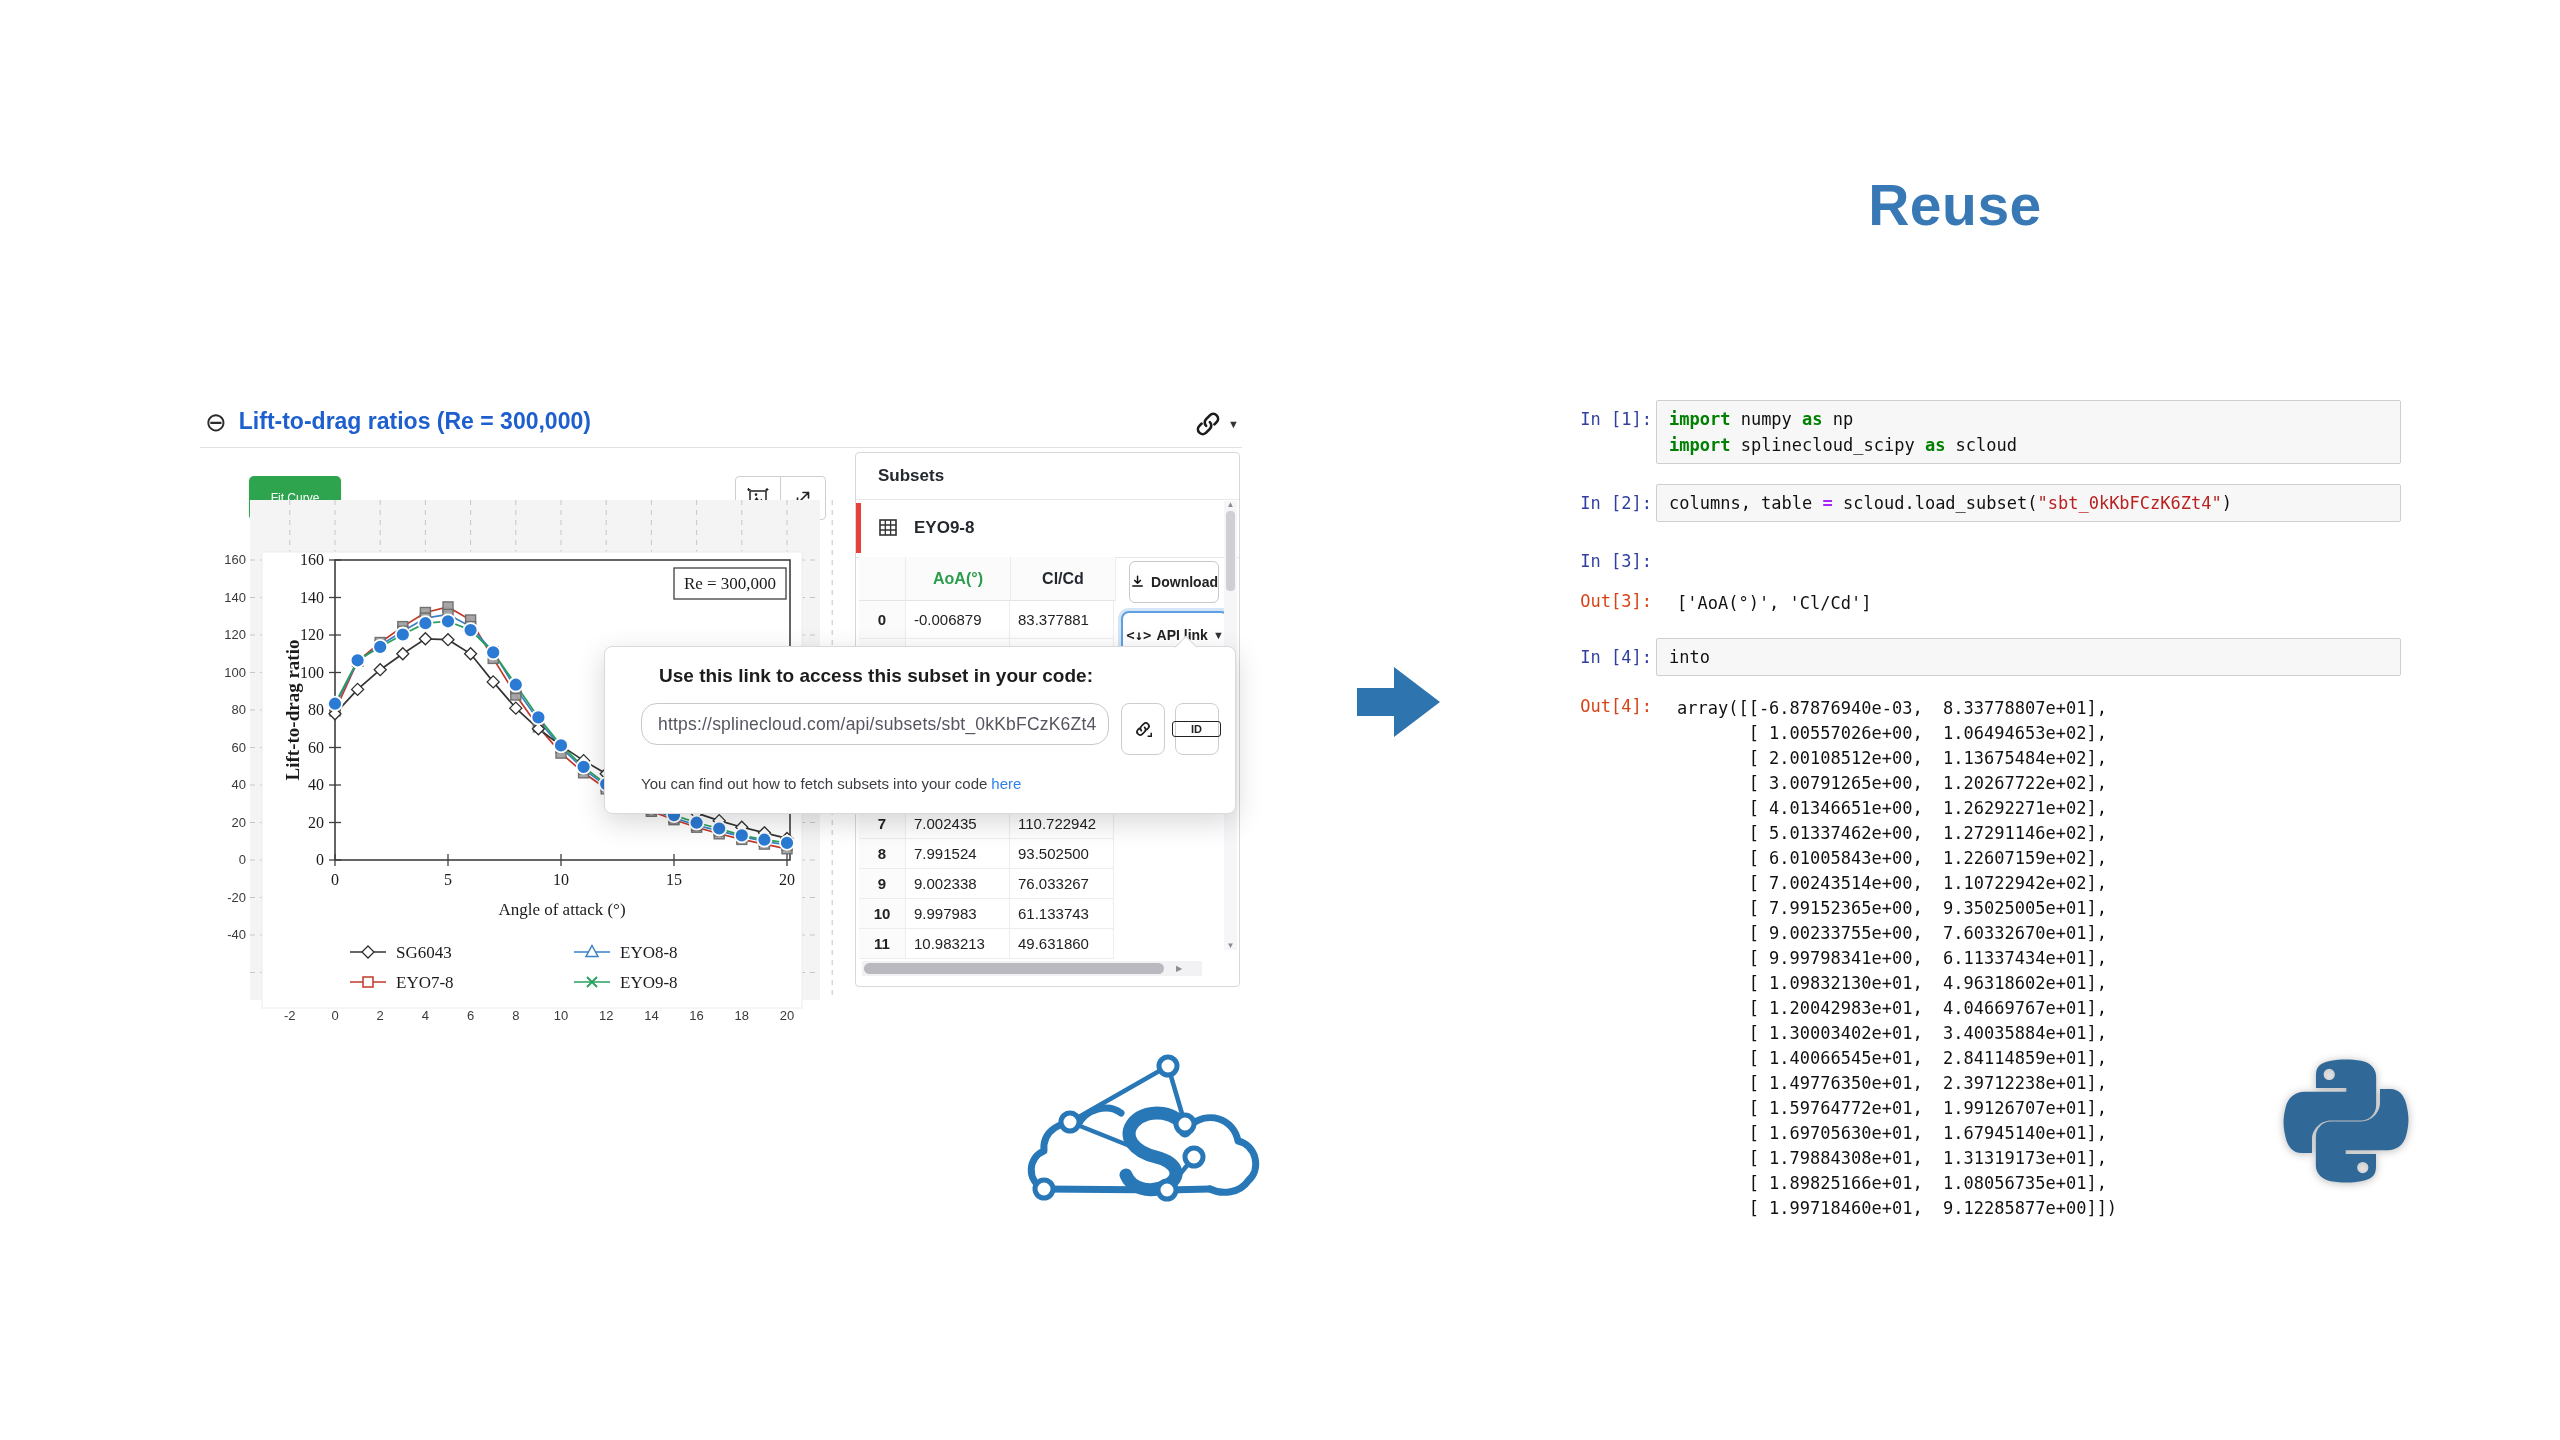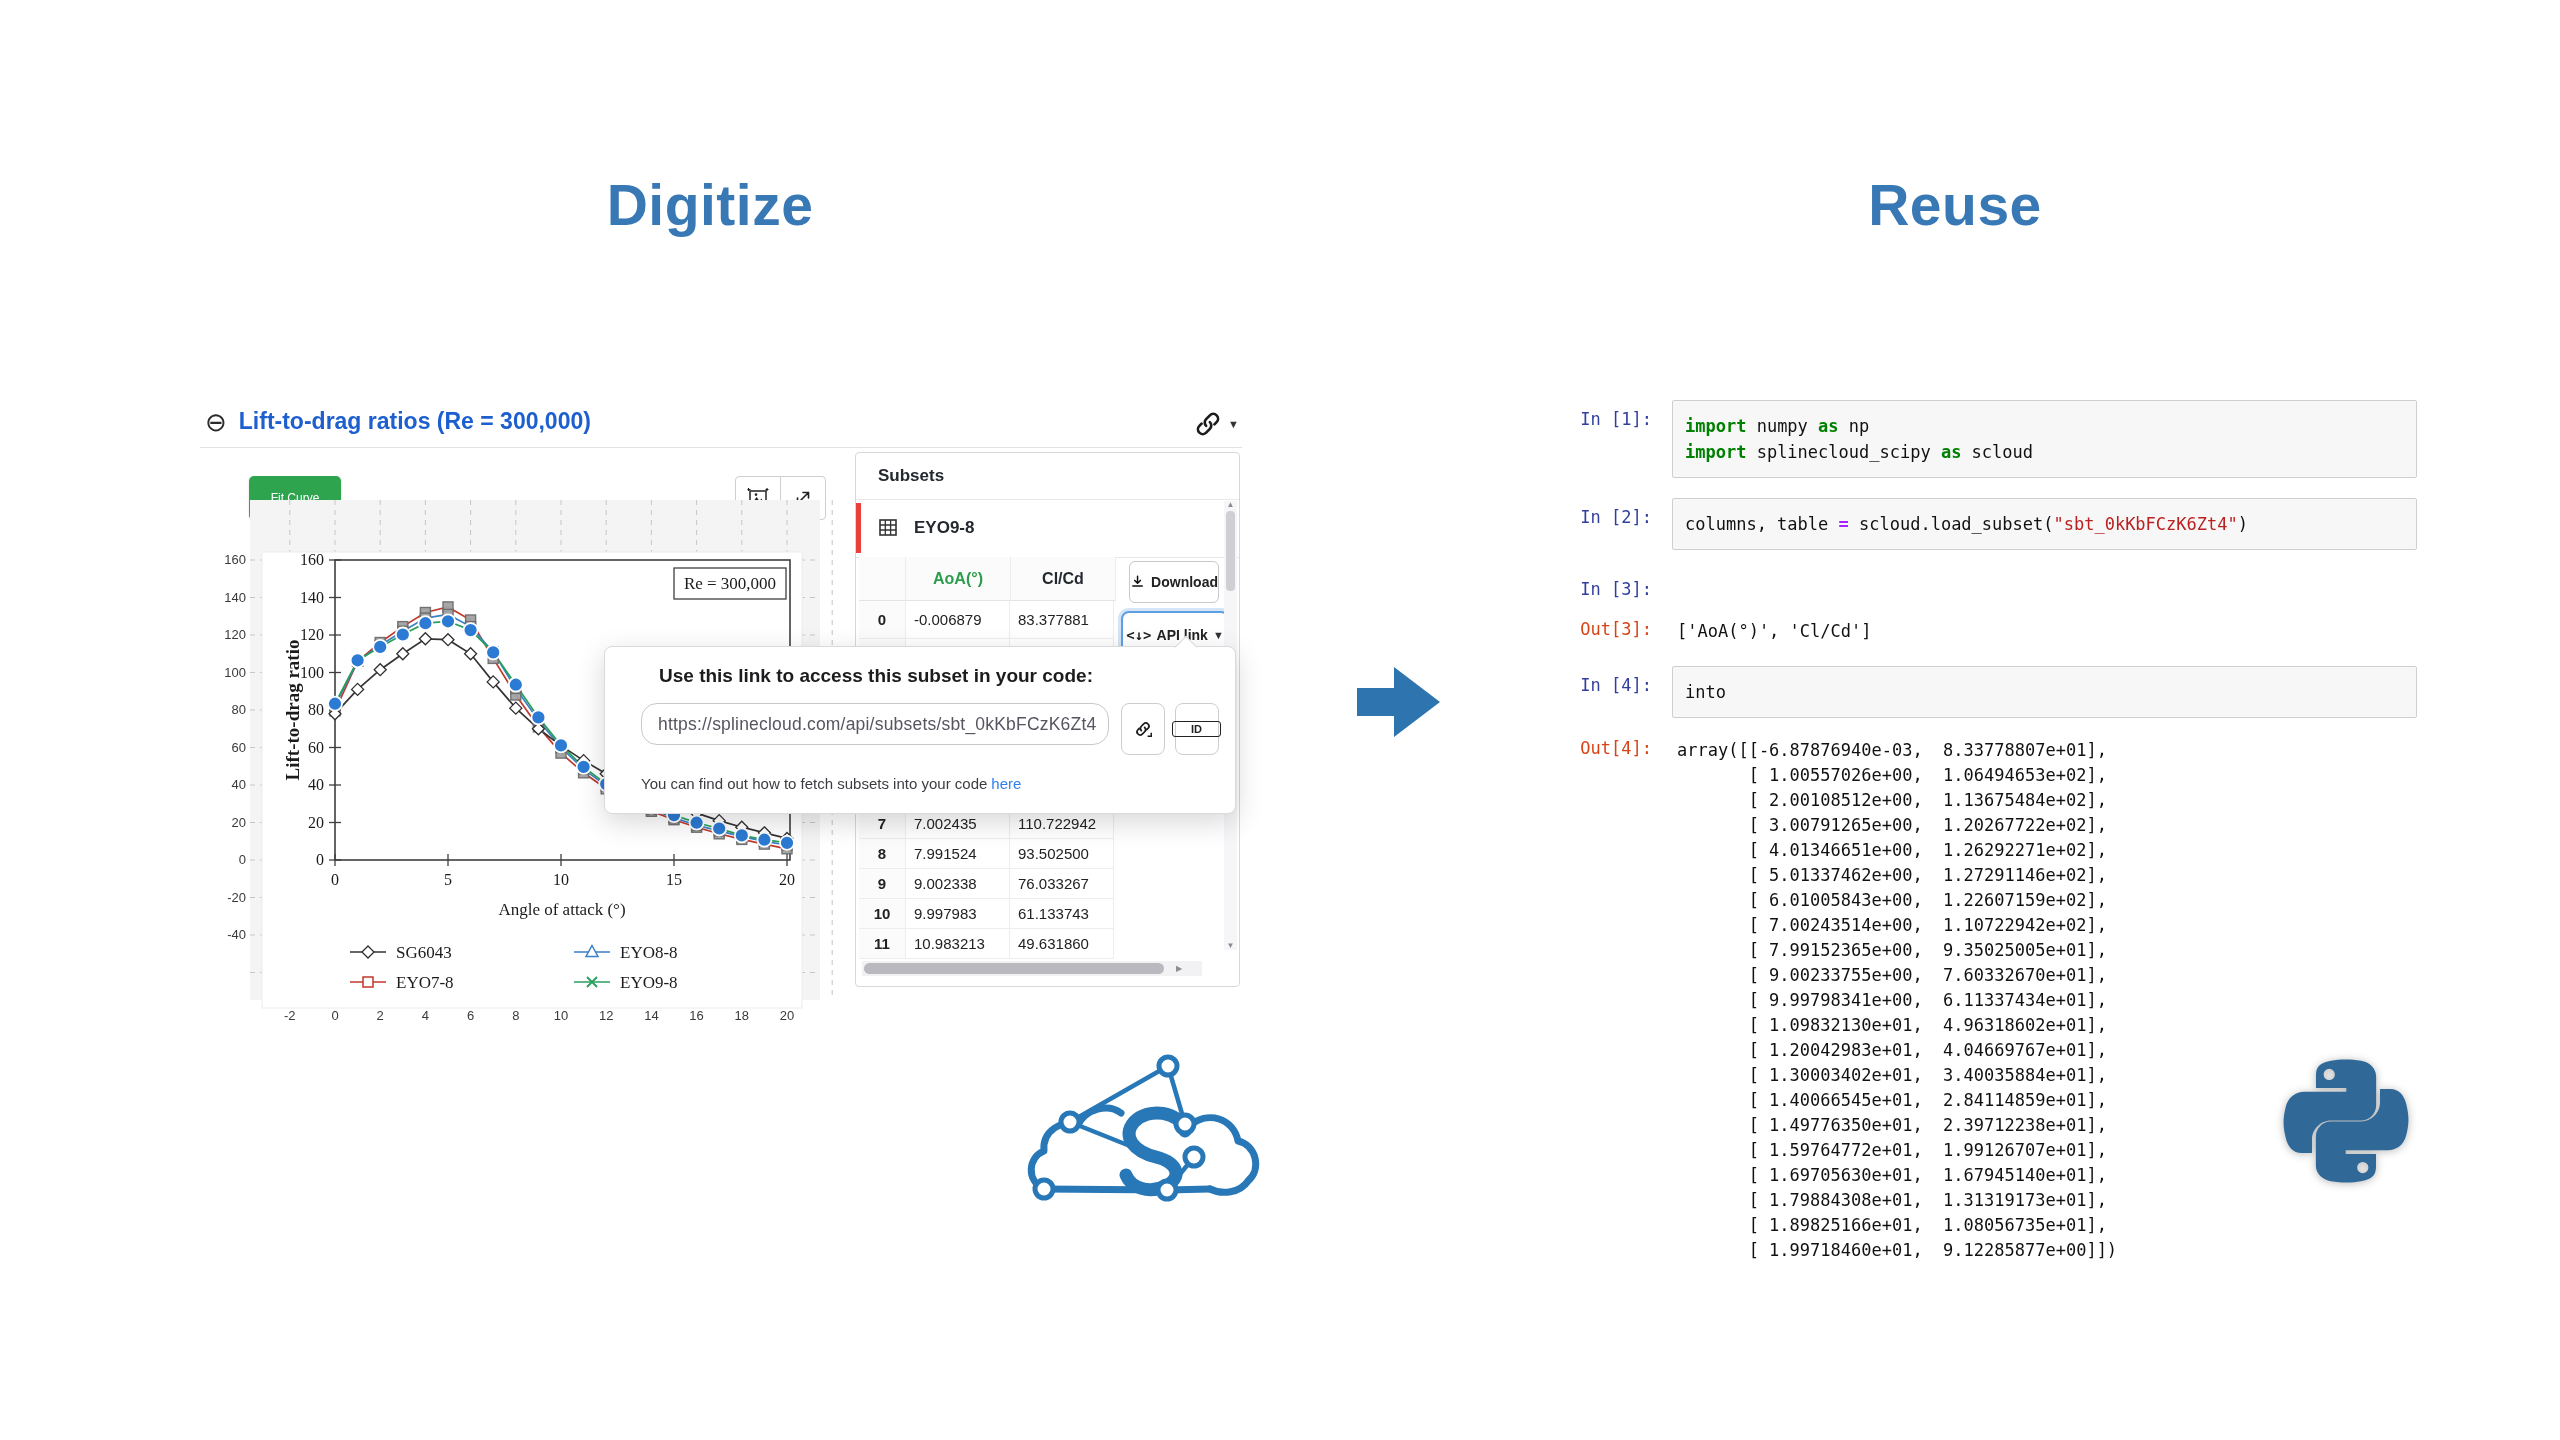--- a/index.html
+++ b/index.html
@@ -95,40 +95,39 @@
   #flow-arrow{position:absolute;left:1352px;top:655px;z-index:4;}
 
   
   #notebook{position:absolute;left:1540px;top:400px;width:910px;z-index:5;
             font-family:"DejaVu Sans Mono",monospace;}
   .cell{display:flex;margin-bottom:20px;}
   .cell.output{margin-top:-6px;margin-bottom:22px;}
   .nb-label{width:112px;text-align:right;font-size:17px;flex:none;}
   .nb-label.in{color:#303f9f;padding-top:9px;}
   .nb-label.out{color:#d84315;padding-top:6px;}
-  .codebox{margin-left:20px;width:745px;box-sizing:border-box;background:#f7f7f7;
-           border:1px solid #cfcfcf;border-radius:2px;padding:12px 12px;font-size:17px;
+  .codebox{margin-left:4px;width:745px;box-sizing:border-box;background:#f7f7f7;
+           border:1px solid #cfcfcf;border-radius:2px;padding:5px 12px;font-size:17px;
            line-height:26px;white-space:pre-wrap;color:#111;}
   .outbox{margin-left:12px;padding:6px 0 0 13px;font-size:17px;line-height:25px;
           white-space:pre;color:#111;margin-top:0;margin-bottom:0;}
   .tok-kw{color:#008000;font-weight:700;}
   .tok-op{color:#aa22ff;font-weight:700;}
   .tok-str{color:#ba2121;}
   .tok-pl{color:#111;}
 
   
   #sc-logo{position:absolute;left:1020px;top:1045px;}
   #py-logo{position:absolute;left:2283px;top:1058px;filter:drop-shadow(0 1px 4px rgba(0,0,0,.28));}
 </style>
 </head>
 <body>
 
 <div id="canvas">
 
-  <div class="big-heading" style="left:420px;top:172px;">Digitize</div>
   <div class="big-heading" style="left:1665px;top:172px;">Reuse</div>
 
   <div id="chart-title-row">
     <span id="collapse-icon">⊖</span>
     <span id="chart-title">Lift-to-drag ratios (Re = 300,000)</span>
   </div>
   <div id="header-link-btn">
     <svg width="28" height="28" viewBox="0 0 24 24">
       <path d="M10.4 13.6a4.1 4.1 0 0 1 0-5.8l3.2-3.2a4.1 4.1 0 0 1 5.8 5.8l-1.9 1.9M13.6 10.4a4.1 4.1 0 0 1 0 5.8l-3.2 3.2a4.1 4.1 0 0 1-5.8-5.8l1.9-1.9" fill="none" stroke="#1c1c1c" stroke-width="2.3" stroke-linecap="round"></path>
     </svg>

